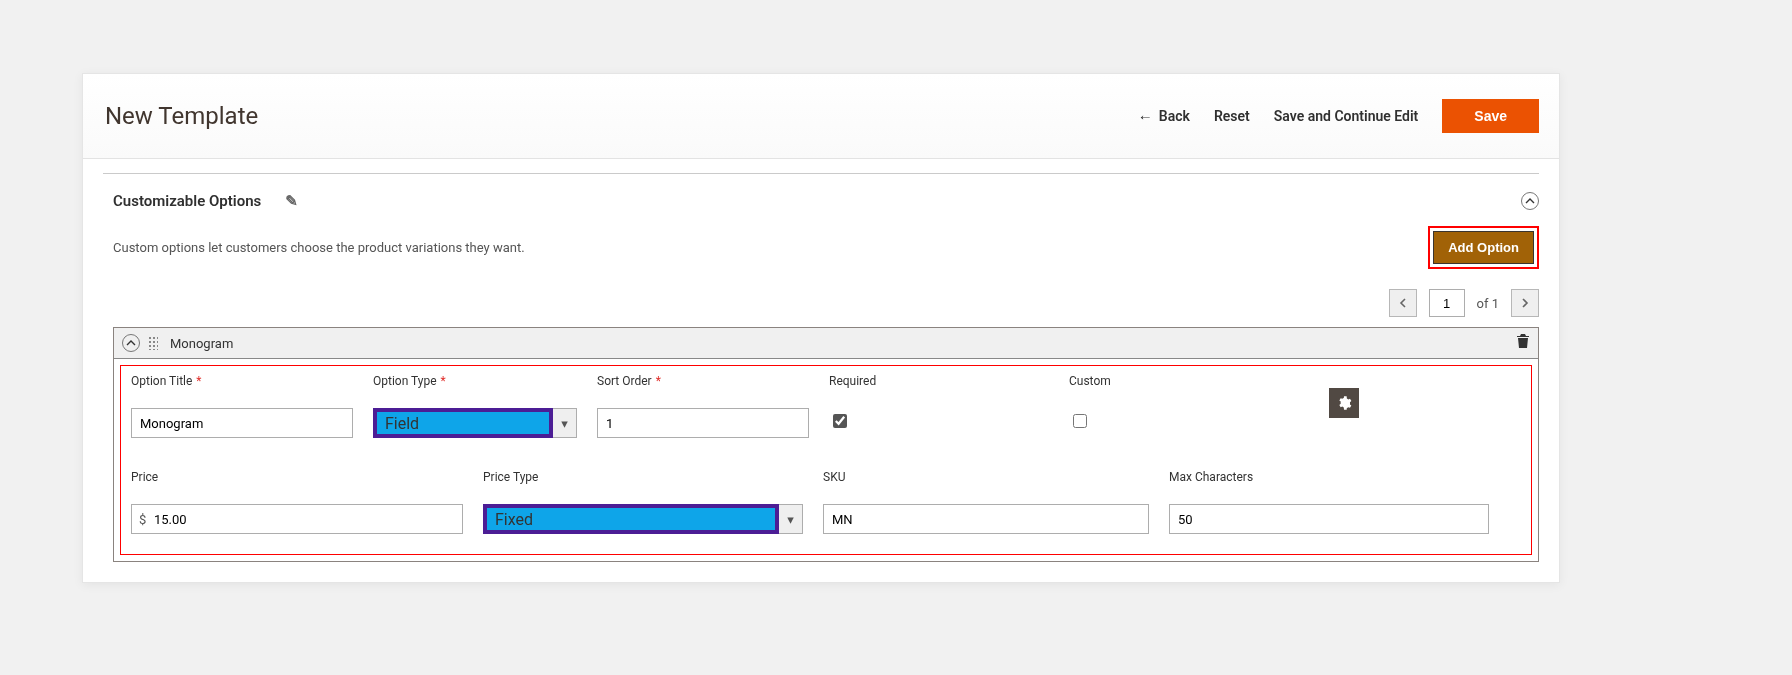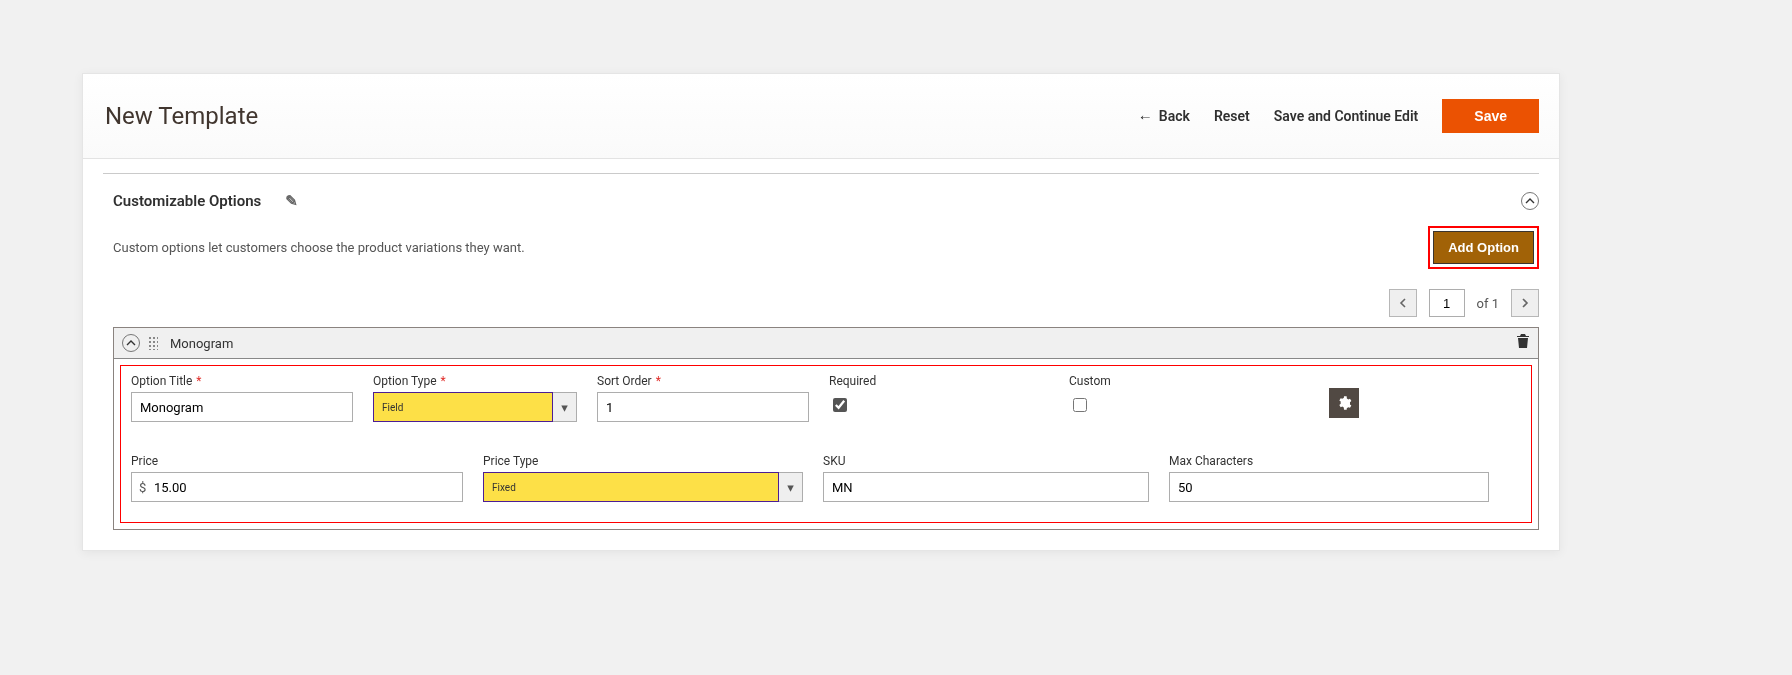--- a/index.html
+++ b/index.html
@@ -172,43 +172,43 @@
 
   .form-row {
     display: grid;
     gap: 20px;
     padding: 6px 6px 4px 6px;
     align-items:start;
   }
   .row1 { grid-template-columns: 222px 204px 212px 220px 240px auto; }
   .row2 { grid-template-columns: 332px 320px 326px 320px; }
 
-  .field { display:flex; flex-direction:column; gap:4px; }
+  .field { display:flex; flex-direction:column; gap:20px; }
   .lbl { font-size: 12px; color:#333; display:flex; align-items:center; gap:4px; }
   .req { color:#e02b27; font-size:12px; }
 
   .tb {
     height: 30px;
     border: 1px solid #adadad;
     padding: 0 8px;
     font-size: 13px;
     background:#fff;
     width: 100%;
     font-family: inherit;
   }
   .sel-wrap {
     display:flex;
   }
   .sel {
     flex:1;
     height:30px;
-    border:1px solid #4c1d95;
-    background:#fde047;
+    border:4px solid #4c1d95;
+    background:#0ea5e9;
     padding:0 8px;
-    font-size:10px;
+    font-size:16px;
     display:flex;
     align-items:center;
   }
   .sel-btn {
     width:24px; height:30px;
     border:1px solid #adadad;
     border-left:none;
     background:#efefef;
     display:inline-flex; align-items:center; justify-content:center;
     color:#555; cursor:pointer;

